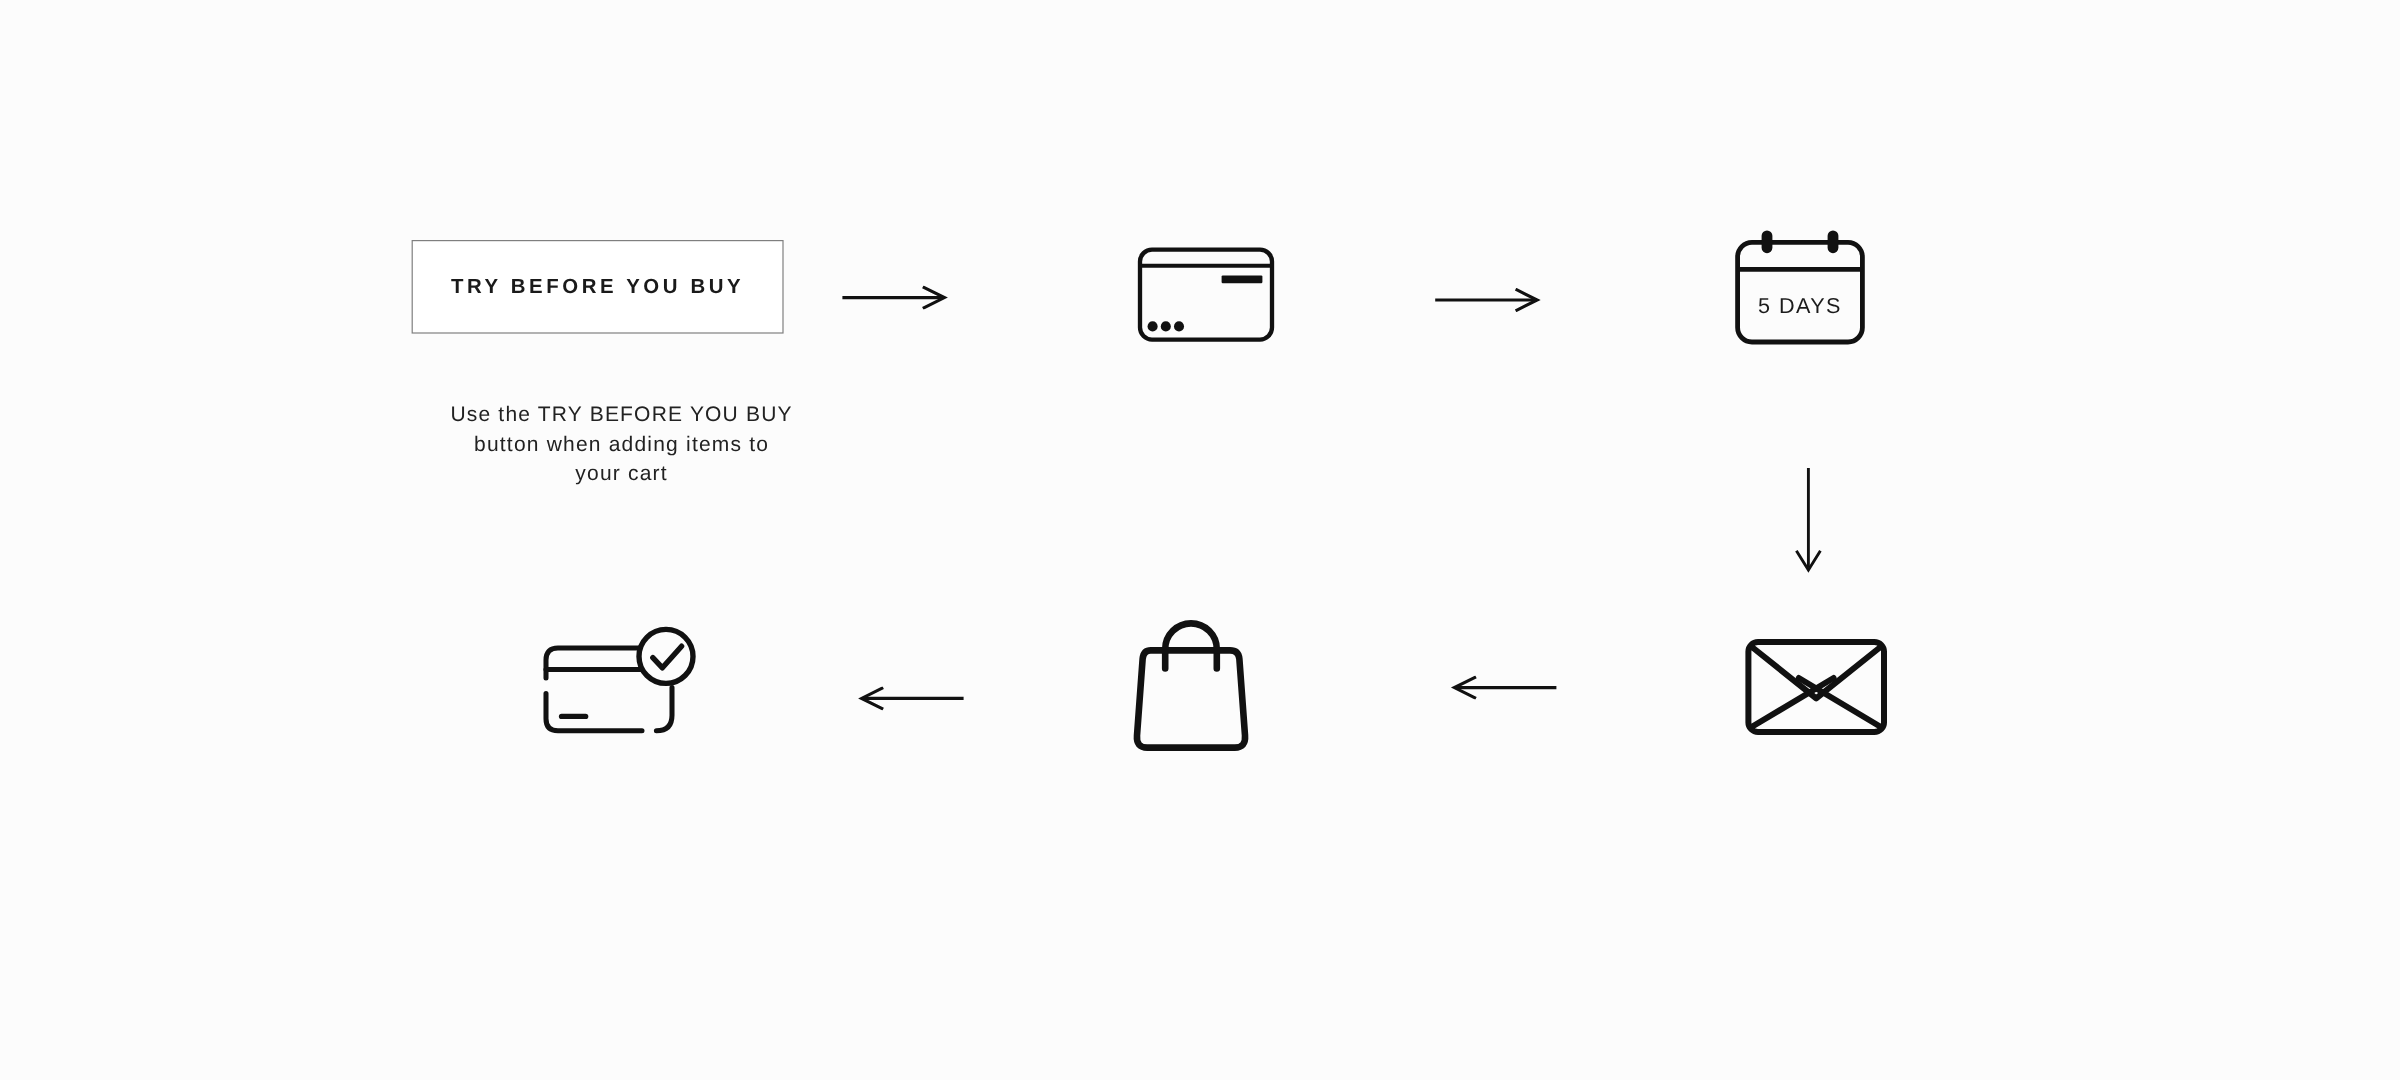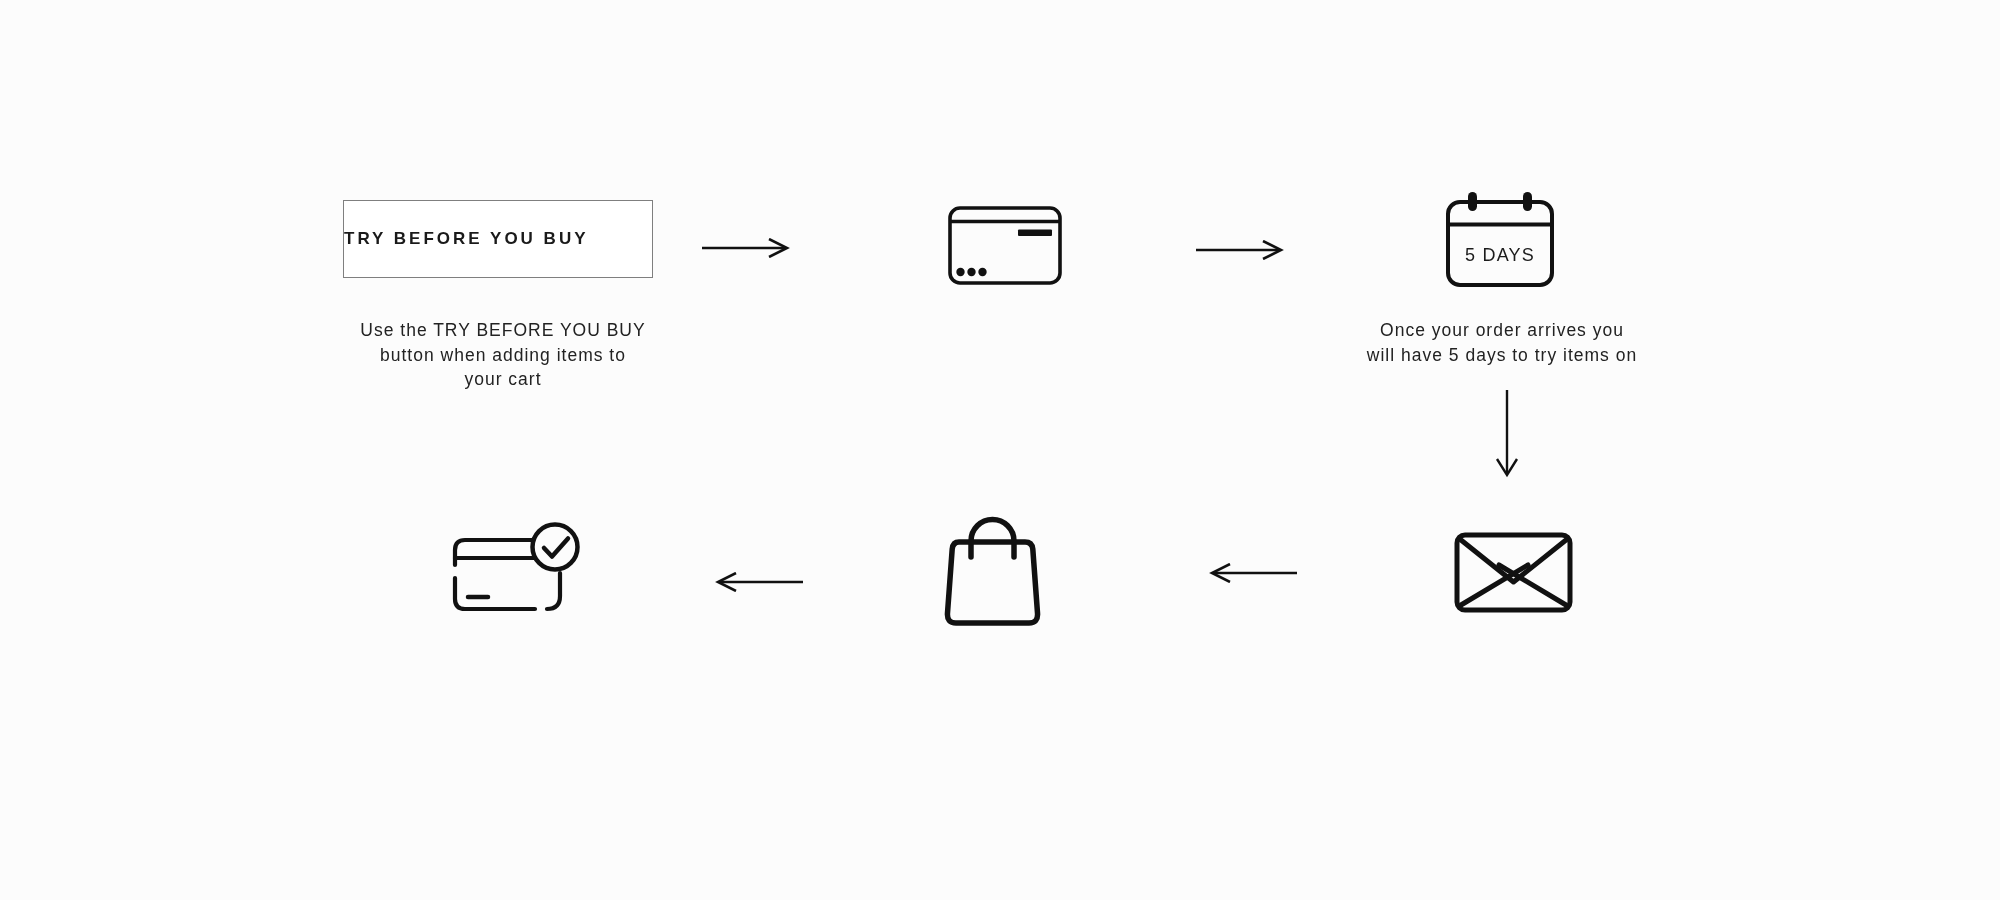--- a/index.html
+++ b/index.html
@@ -5,28 +5,28 @@
   html,body{margin:0;padding:0;background:#fcfcfc;}
   .canvas{
     position:relative;width:2000px;height:900px;background:#fcfcfc;overflow:hidden;
     font-family:"Liberation Sans", sans-serif;color:#1d1d1d;
   }
   .abs{position:absolute;}
   
   .tbyb-button{
     position:absolute;left:343px;top:200px;width:310px;height:78px;
     background:#ffffff;border:1px solid #7f7f7f;box-sizing:border-box;
-    display:flex;align-items:center;
+    display:flex;align-items:center;justify-content:center;
   }
   .tbyb-button span{
     font-size:17px;font-weight:bold;letter-spacing:3px;color:#1a1a1a;white-space:nowrap;
   }
   
   .caption{
-    position:absolute;width:400px;margin:2px;
+    position:absolute;width:400px;margin:17px;
     font-size:17.5px;line-height:24.5px;letter-spacing:1px;
     text-align:center;white-space:pre-line;color:#222222;
   }
   .cap1{left:301px;top:316px;}
   .cap2{left:805px;top:316px;}
   .cap3{left:1300px;top:316px;}
   .cap4{left:1313px;top:674px;}
   .cap5{left:802px;top:674px;}
   .cap6{left:300px;top:674px;}
   
@@ -78,22 +78,20 @@
     <path class="stroke" stroke-width="2.6" d="M68,1 L86,10 L68,19"></path>
   </svg>
 
   <svg class="abs icon-cal" width="130" height="120" viewBox="0 0 130 120">
     <rect class="stroke" stroke-width="4" x="13" y="22" width="104" height="83" rx="12"></rect>
     <path class="stroke" stroke-width="4" d="M13,44.5 H117"></path>
     <rect class="fillink" x="33" y="12" width="9" height="19" rx="4.5"></rect>
     <rect class="fillink" x="88" y="12" width="9" height="19" rx="4.5"></rect>
     <text class="cal-label" x="65" y="81" text-anchor="middle">5 DAYS</text>
   </svg>
-  <p class="caption cap3">Once your order arrives you
-will have 5 days to try items on</p>
 
   <svg class="abs arrD" width="24" height="100" viewBox="0 0 24 100">
     <path class="stroke" stroke-width="2.4" d="M12,1 V84"></path>
     <path class="stroke" stroke-width="2.4" d="M2,70 L12,86 L22,70"></path>
   </svg>
 
   <svg class="abs icon-env" width="130" height="95" viewBox="0 0 130 95">
     <rect class="stroke" stroke-width="5" stroke-linejoin="round" x="7" y="10" width="113" height="75" rx="8"></rect>
     <path class="stroke" stroke-width="5" stroke-linecap="round" stroke-linejoin="round" d="M11,15 L63.5,57 L116,15"></path>
     <path class="stroke" stroke-width="5" stroke-linecap="round" d="M11,80 L78,40"></path>

